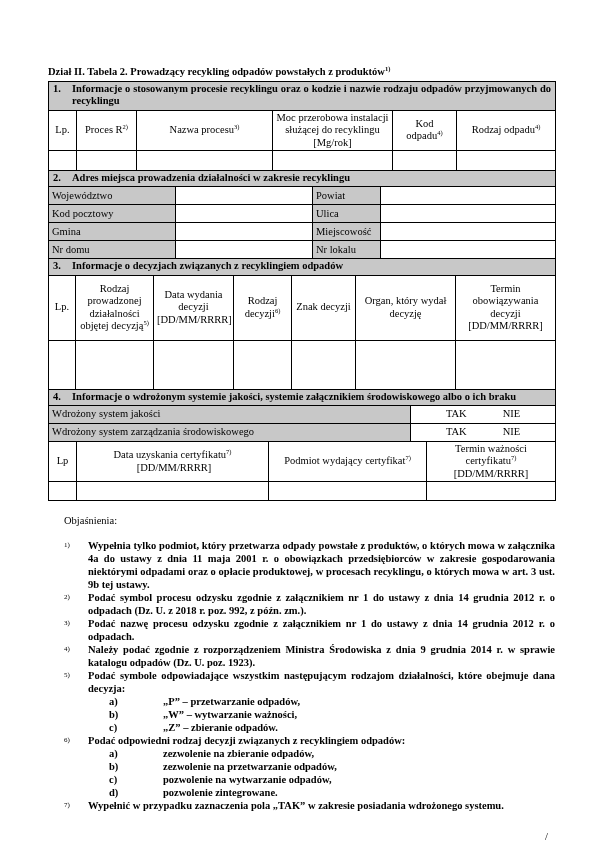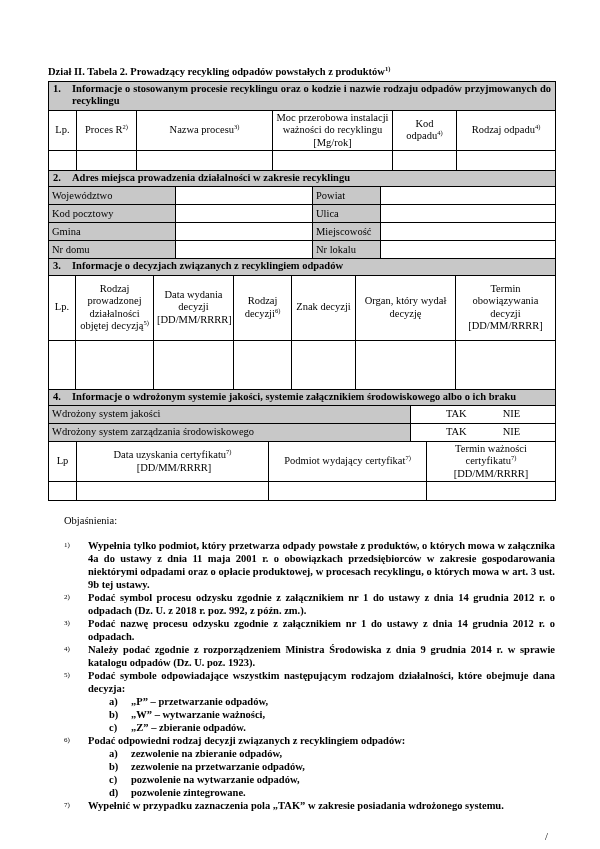--- a/index.html
+++ b/index.html
@@ -31,21 +31,21 @@
   sup { font-size:6.5px; line-height:0; vertical-align:super; }
   .gap { margin-left:3px; }
 
   .footnotes { margin-top:13px; padding-left:16px; font-size:10.5px; line-height:1.24; }
   .fn-heading { margin-bottom:12px; }
   .fn-item { display:flex; }
   .fn-marker { flex:0 0 24px; font-size:7px; padding-top:2px; }
   .fn-body { flex:1; text-align:justify;font-weight:bold; }
   .fn-sub { display:flex; text-align:left; padding-left:21px; }
   .fn-letter { flex:0 0 22px; }
-  .fn-subtext { flex:1; }
+  .fn-subtext { flex:1;margin-left:32px; }
 
   .page-num { position:absolute; right:52px; bottom:7px; font-size:10.5px; }
 </style>
 </head>
 <body>
 
 <div class="page">
   <div class="content">
 
     <div class="doc-title">
@@ -69,21 +69,21 @@
             <span class="sec-text">Informacje o stosowanym procesie recyklingu oraz o kodzie i nazwie rodzaju odpadów przyjmowanych do recyklingu</span>
           </div>
         </td>
       </tr>
       <tr class="t1-colhead">
         <td class="colhead">Lp.</td>
         <td class="colhead"><span>Proces R</span><sup>2)</sup></td>
         <td class="colhead"><span>Nazwa procesu</span><sup>3)</sup></td>
         <td class="colhead">
           <div>Moc przerobowa instalacji</div>
-          <div>ważności do recyklingu [Mg/rok]</div>
+          <div>służącej do recyklingu [Mg/rok]</div>
         </td>
         <td class="colhead"><span>Kod odpadu</span><sup>4)</sup></td>
         <td class="colhead"><span>Rodzaj odpadu</span><sup>4)</sup></td>
       </tr>
       <tr class="t1-empty">
         <td></td>
         <td></td>
         <td></td>
         <td></td>
         <td></td>

